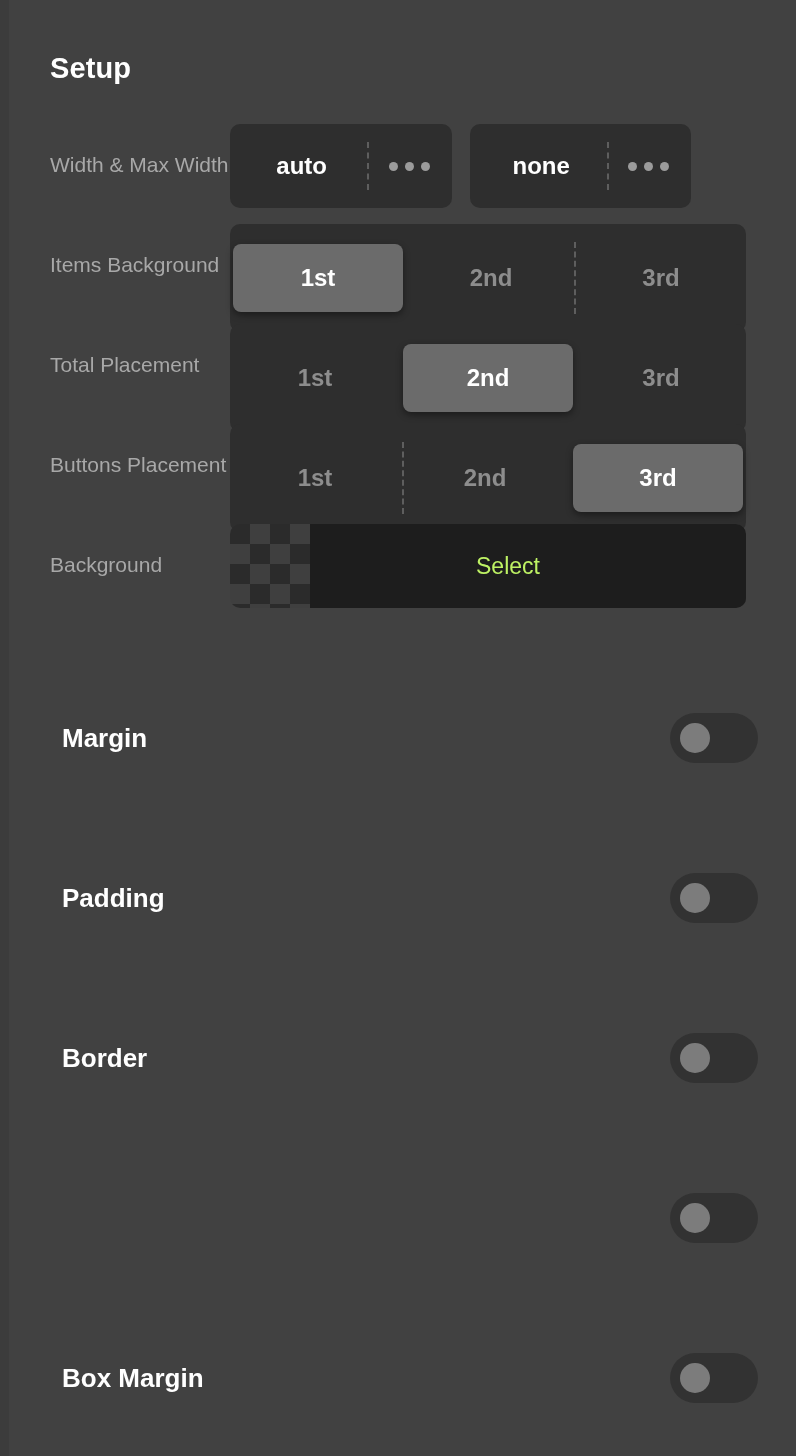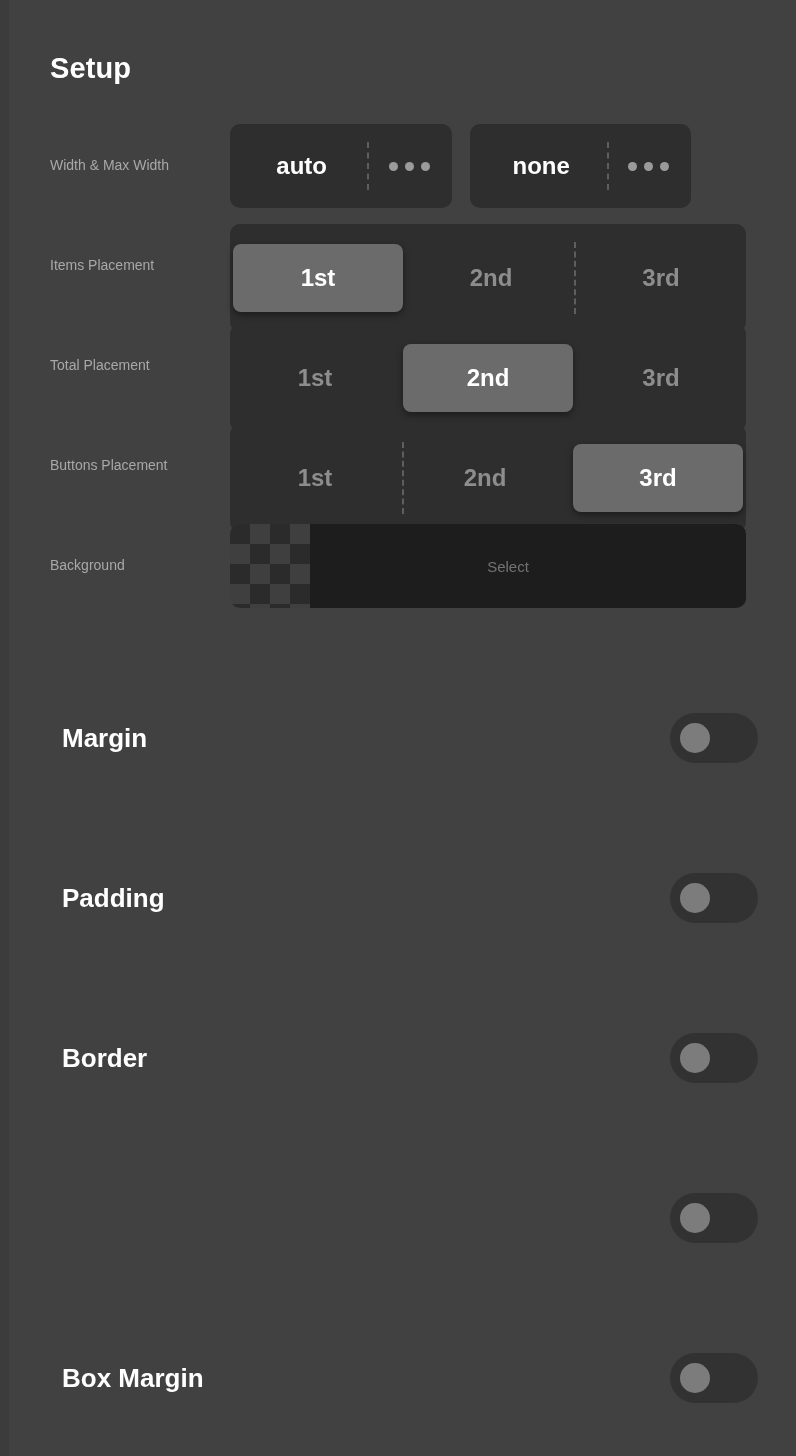--- a/index.html
+++ b/index.html
@@ -45,21 +45,21 @@
   
   .setup-row {
     position: absolute;
     left: 0;
     width: 796px;
   }
   .row-label {
     position: absolute;
     left: 50px;
     width: 180px;
-    font-size: 14px;
+    font-size: 21px;
     line-height: 34px;
     color: #a8a8a8;
     font-weight: normal;
   }
   .row-control {
     position: absolute;
     left: 230px;
     right: 50px;
   }
 
@@ -161,22 +161,22 @@
   }
   .bg-control .select-area {
     position: absolute;
     left: 80px; top: 0; right: 0; bottom: 0;
     background: #1d1d1d;
     display: flex;
     align-items: center;
     justify-content: center;
   }
   .bg-control .select-label {
-    font-size: 15px;
-    color: #737373;
+    font-size: 23px;
+    color: #bef264;
     margin-left: -40px;
   }
 
   
   .toggle-row {
     position: absolute;
     left: 12px;
     width: 732px;
     height: 50px;
   }
@@ -236,21 +236,21 @@
               <i></i>
               <i></i>
               <i></i>
             </div>
         </div>
       </div>
     </div>
   </div>
 
   <div class="setup-row" style="top:224px;">
-    <div class="row-label" style="top:24px;">Items Placement</div>
+    <div class="row-label" style="top:24px;">Items Background</div>
     <div class="row-control">
       <div class="segmented">
         <div class="seg-divider d2"></div>
         <div class="seg active">1st</div>
         <div class="seg">2nd</div>
         <div class="seg">3rd</div>
       </div>
     </div>
   </div>
 

